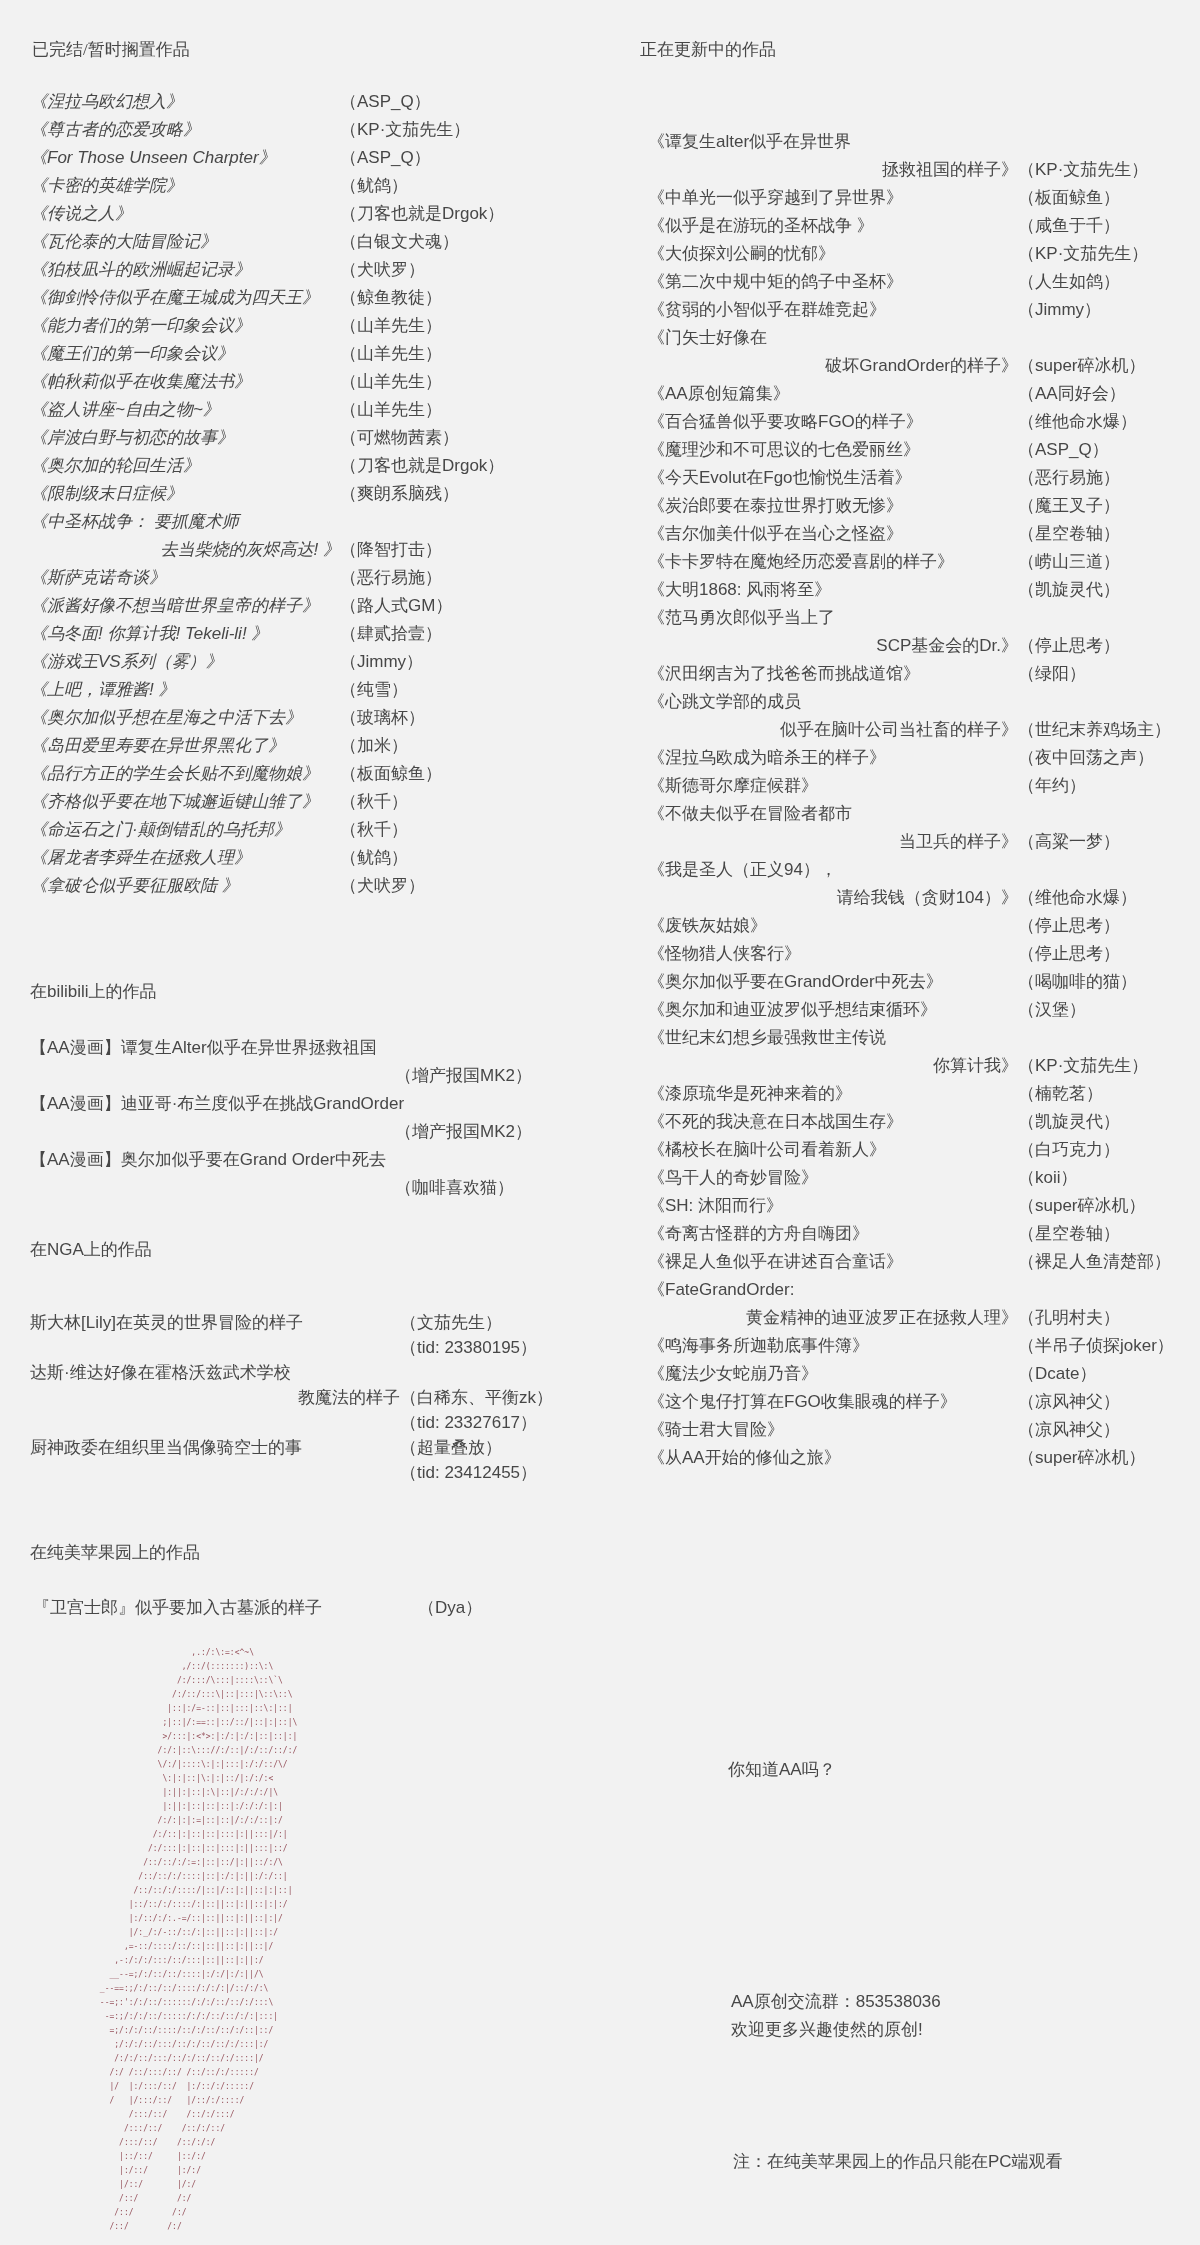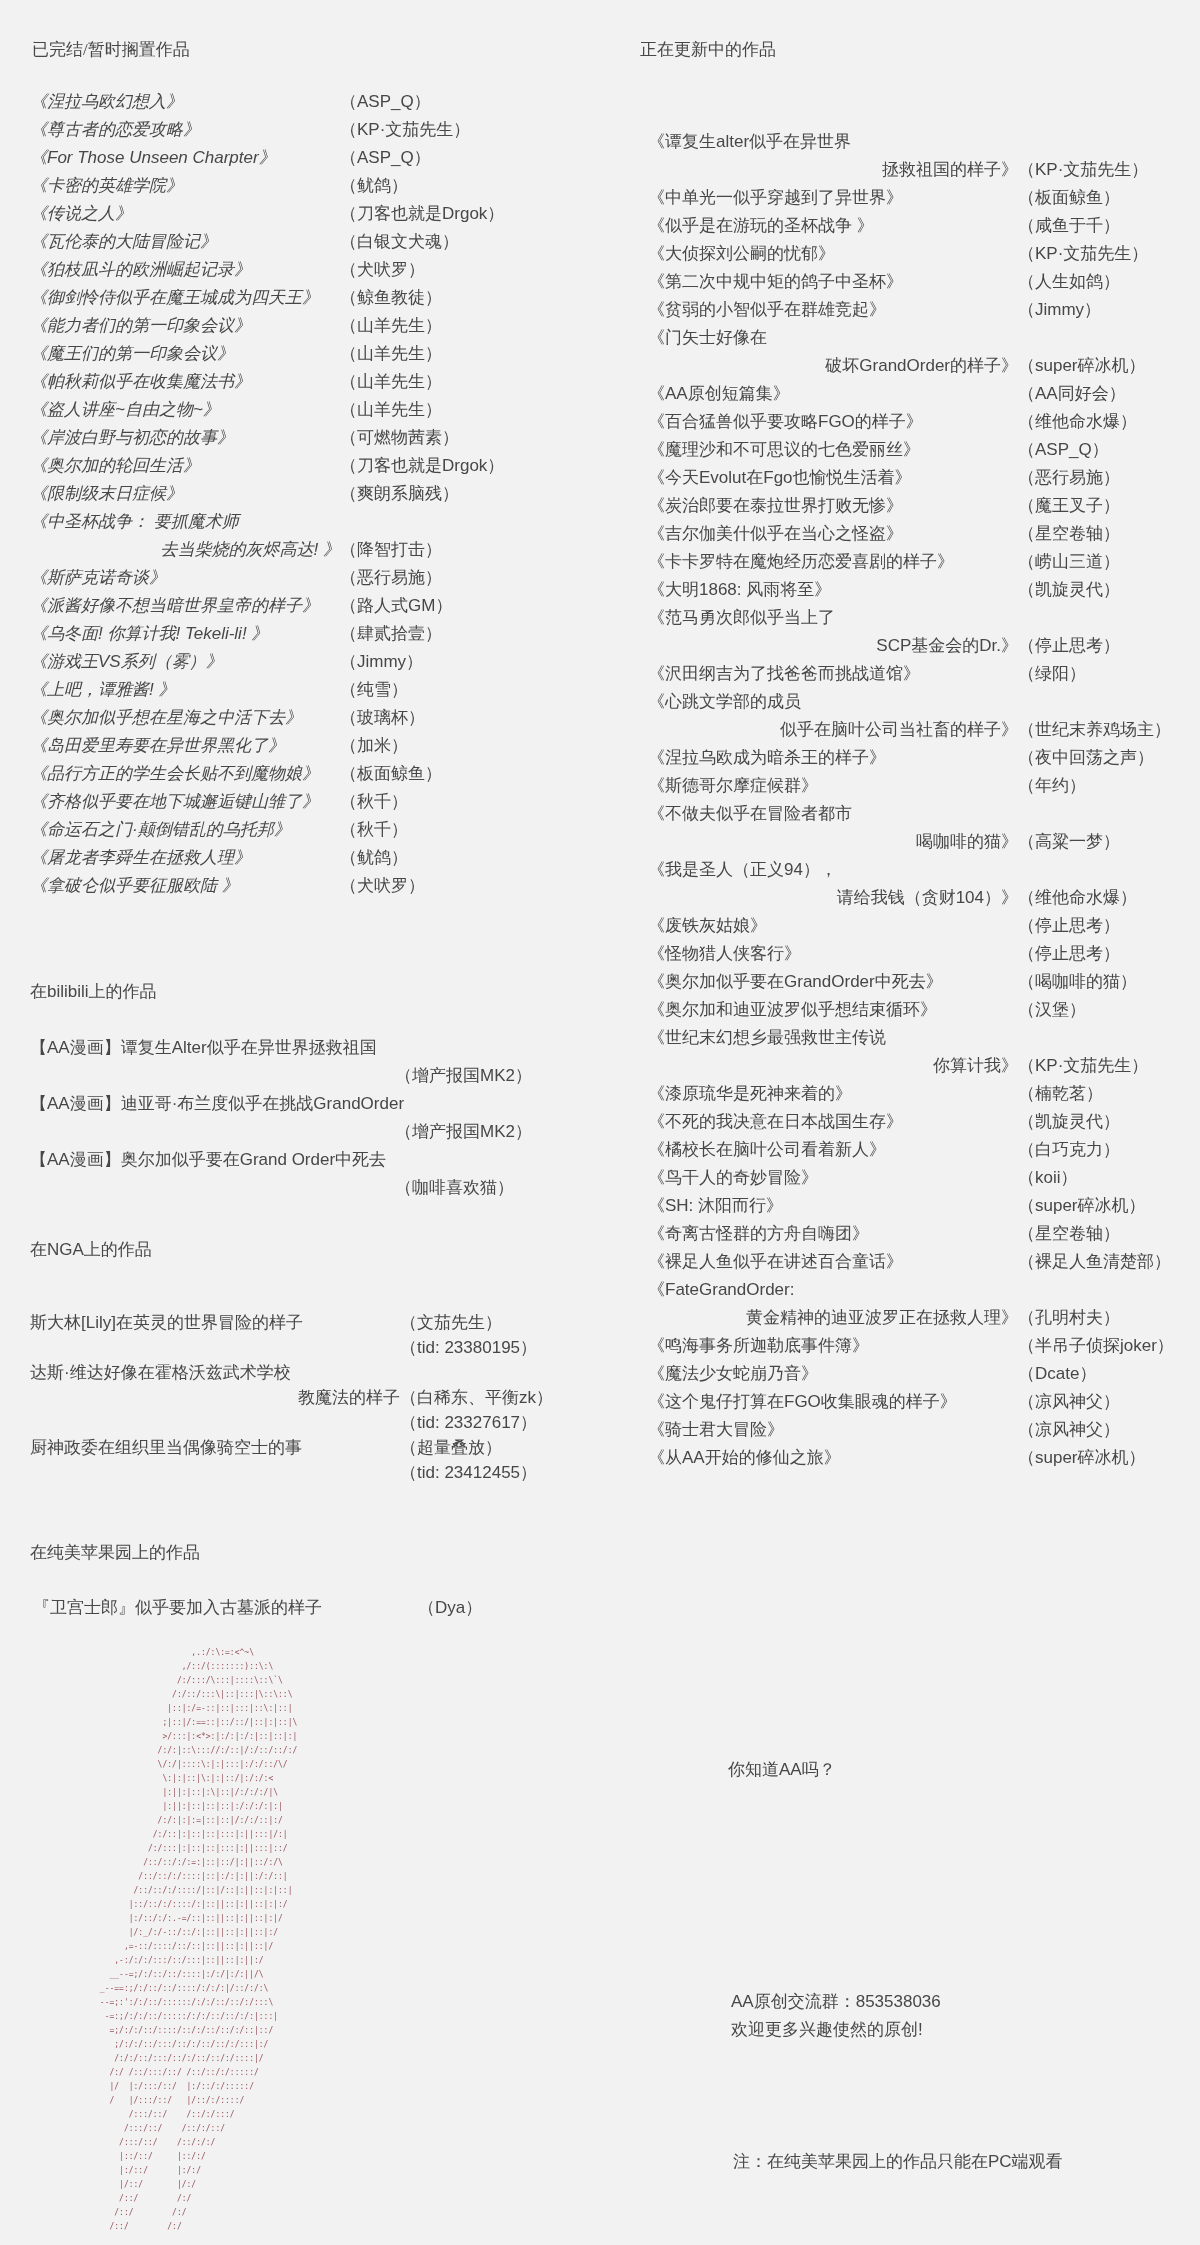--- a/index.html
+++ b/index.html
@@ -250,21 +250,21 @@
       <div class="cellR">《涅拉乌欧成为暗杀王的样子》</div>
       <div class="author">（夜中回荡之声）</div>
     </div>
     <div class="row">
       <div class="cellR">《斯德哥尔摩症候群》</div>
       <div class="author">（年约）</div>
     </div>
     <div class="row">
       <div class="cellR">
         <div class="line1">《不做夫似乎在冒险者都市</div>
-        <div class="line2">喝咖啡的猫》</div>
+        <div class="line2">当卫兵的样子》</div>
       </div>
       <div class="author">（高粱一梦）</div>
     </div>
     <div class="row">
       <div class="cellR">
         <div class="line1">《我是圣人（正义94），</div>
         <div class="line2">请给我钱（贪财104）》</div>
       </div>
       <div class="author">（维他命水爆）</div>
     </div>

